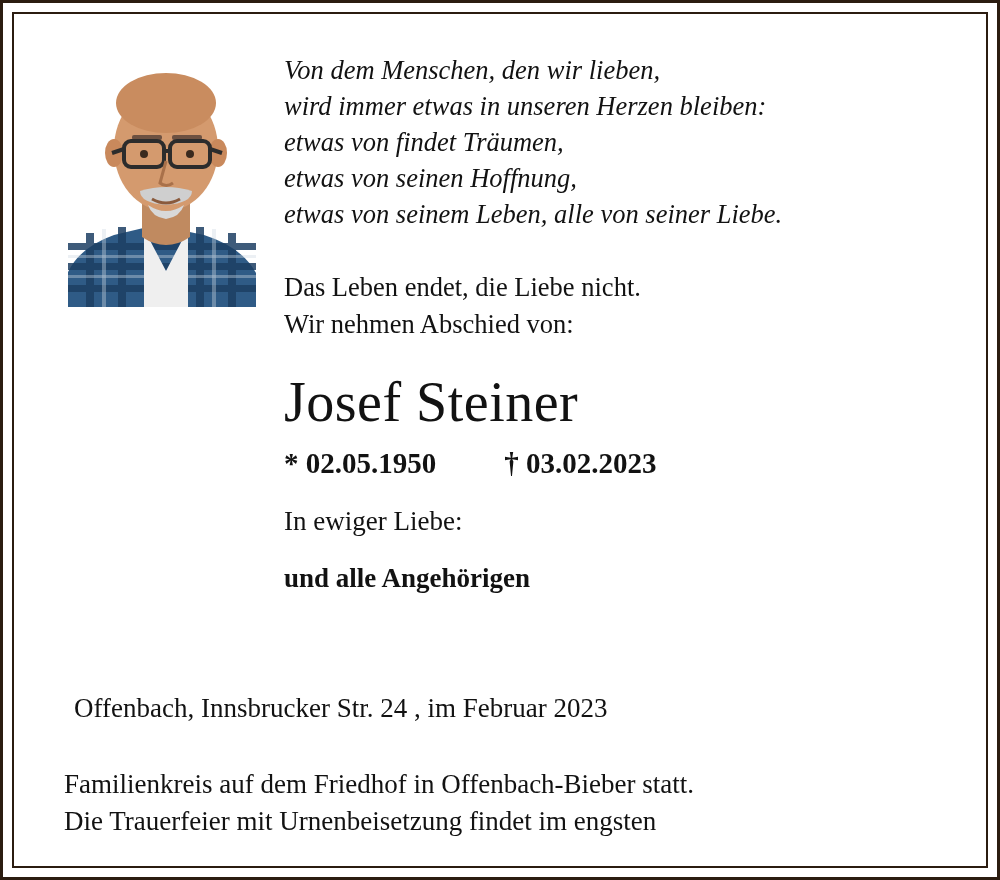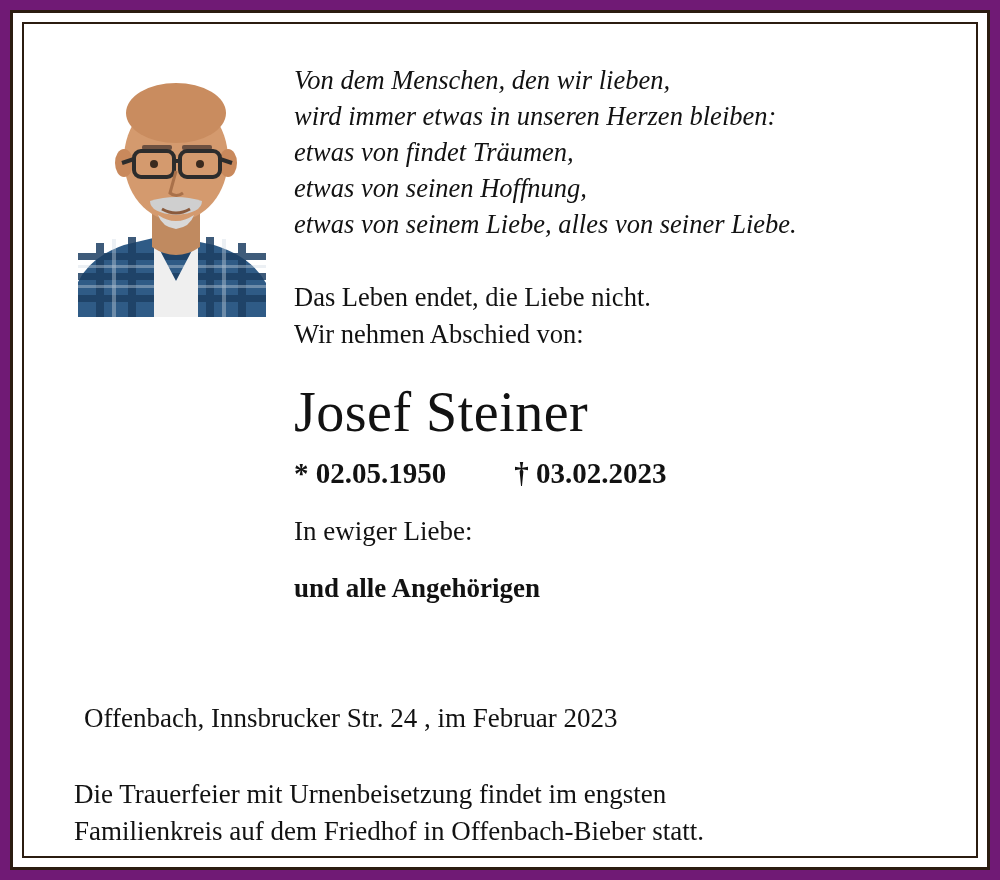--- a/index.html
+++ b/index.html
@@ -12,22 +12,21 @@
     height: 880px;
     font-family: "Liberation Serif", serif;
     color: #111111;
   }
 
   .obituary {
     position: relative;
     width: 1000px;
     height: 880px;
     box-sizing: border-box;
-    background: #701a75;
-    padding: 10px;
+    background: #86efac;
   }
   .frame-inner {
     position: relative;
     width: 100%;
     height: 100%;
     box-sizing: border-box;
     background: #ffffff;
     border: 3px solid #2b1c10;
     padding: 9px;
   }
@@ -195,21 +194,21 @@
           <path d="M96 142 Q110 150 124 142" fill="none" stroke="#8a5a3c" stroke-width="3"></path>
         </svg>
       </div>
 
       <div class="content">
         <div class="verse">
           <div>Von dem Menschen, den wir lieben,</div>
           <div>wird immer etwas in unseren Herzen bleiben:</div>
           <div>etwas von findet Träumen,</div>
           <div>etwas von seinen Hoffnung,</div>
-          <div>etwas von seinem Liebe, alles von seiner Liebe.</div>
+          <div>etwas von seinem Leben, alle von seiner Liebe.</div>
         </div>
 
         <div class="lead">
           <div>Das Leben endet, die Liebe nicht.</div>
           <div>Wir nehmen Abschied von:</div>
         </div>
 
         <div class="name">Josef Steiner</div>
 
         <div class="dates">
@@ -220,19 +219,19 @@
         <div class="love-intro">In ewiger Liebe:</div>
 
         <div class="family">
           <div>und alle Angehörigen</div>
         </div>
       </div>
 
       <div class="place-line">Offenbach, Innsbrucker Str. 24 , im Februar 2023</div>
 
       <div class="notice">
+        <div>Familienkreis auf dem Friedhof in Offenbach-Bieber statt.</div>
         <div>Die Trauerfeier mit Urnenbeisetzung findet im engsten</div>
-        <div>Familienkreis auf dem Friedhof in Offenbach-Bieber statt.</div>
       </div>
 
     </div>
   </div>
 </div>
 
 </body></html>

